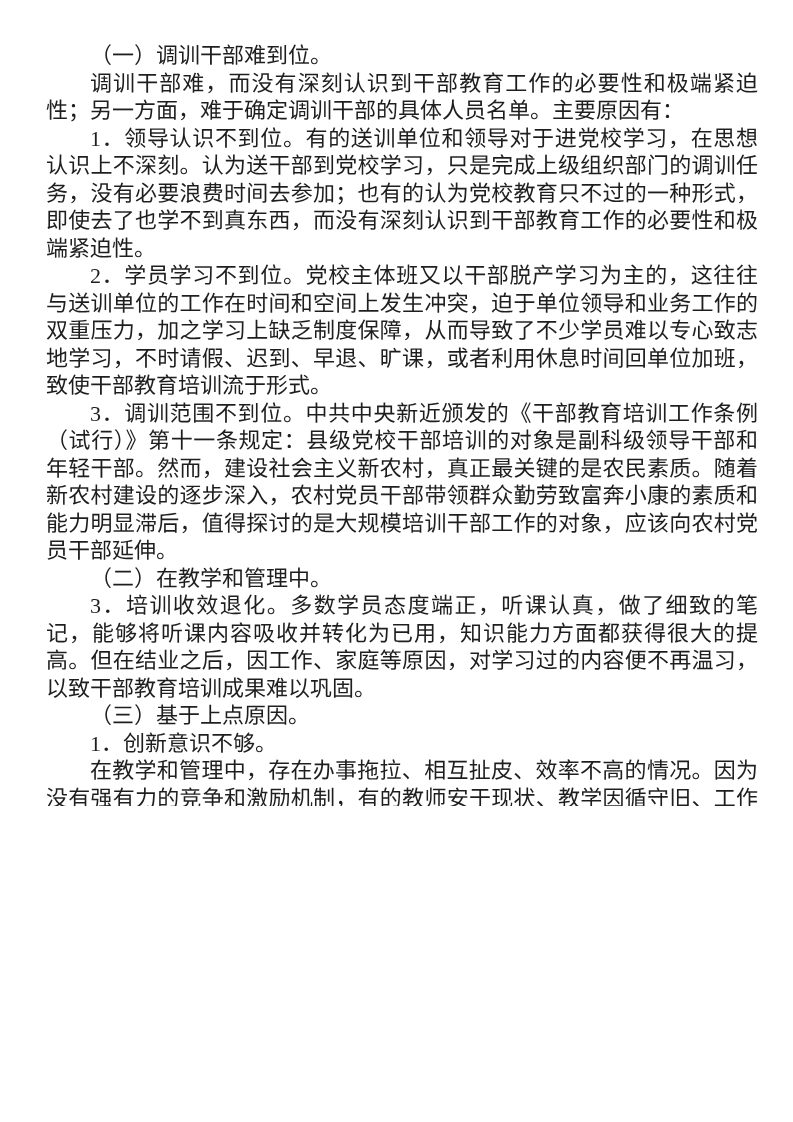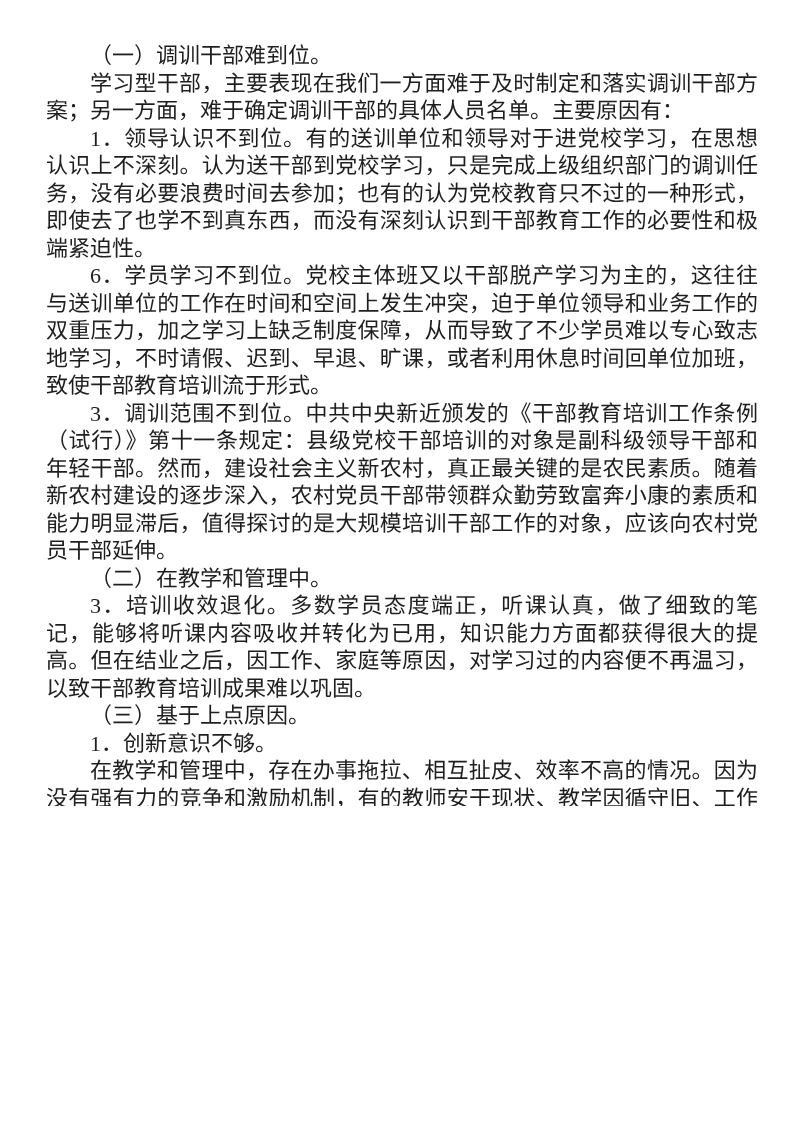--- a/index.html
+++ b/index.html
@@ -33,23 +33,23 @@
     text-indent: 2em;
     word-break: break-all;
   }
 </style>
 </head>
 <body>
 
 <div class="page">
   <div class="content">
     <p>（一）调训干部难到位。</p>
-    <p>学习型干部，主要表现在我们一方面难于及时制定和落实调训干部方案；另一方面，难于确定调训干部的具体人员名单。主要原因有：</p>
+    <p>调训干部难，而没有深刻认识到干部教育工作的必要性和极端紧迫性；另一方面，难于确定调训干部的具体人员名单。主要原因有：</p>
     <p>1．领导认识不到位。有的送训单位和领导对于进党校学习，在思想认识上不深刻。认为送干部到党校学习，只是完成上级组织部门的调训任务，没有必要浪费时间去参加；也有的认为党校教育只不过的一种形式，即使去了也学不到真东西，而没有深刻认识到干部教育工作的必要性和极端紧迫性。</p>
-    <p>6．学员学习不到位。党校主体班又以干部脱产学习为主的，这往往与送训单位的工作在时间和空间上发生冲突，迫于单位领导和业务工作的双重压力，加之学习上缺乏制度保障，从而导致了不少学员难以专心致志地学习，不时请假、迟到、早退、旷课，或者利用休息时间回单位加班，致使干部教育培训流于形式。</p>
+    <p>2．学员学习不到位。党校主体班又以干部脱产学习为主的，这往往与送训单位的工作在时间和空间上发生冲突，迫于单位领导和业务工作的双重压力，加之学习上缺乏制度保障，从而导致了不少学员难以专心致志地学习，不时请假、迟到、早退、旷课，或者利用休息时间回单位加班，致使干部教育培训流于形式。</p>
     <p>3．调训范围不到位。中共中央新近颁发的《干部教育培训工作条例（试行）》第十一条规定：县级党校干部培训的对象是副科级领导干部和年轻干部。然而，建设社会主义新农村，真正最关键的是农民素质。随着新农村建设的逐步深入，农村党员干部带领群众勤劳致富奔小康的素质和能力明显滞后，值得探讨的是大规模培训干部工作的对象，应该向农村党员干部延伸。</p>
     <p>（二）在教学和管理中。</p>
     <p>3．培训收效退化。多数学员态度端正，听课认真，做了细致的笔记，能够将听课内容吸收并转化为已用，知识能力方面都获得很大的提高。但在结业之后，因工作、家庭等原因，对学习过的内容便不再温习，以致干部教育培训成果难以巩固。</p>
     <p>（三）基于上点原因。</p>
     <p>1．创新意识不够。</p>
     <p>在教学和管理中，存在办事拖拉、相互扯皮、效率不高的情况。因为没有强有力的竞争和激励机制，有的教师安于现状、教学因循守旧、工作处于一种被动应付状态。只强调硬件设施配置，一味要资金、要补助，忽视了自身教学的创新和发展。在教学上，遵循我教学员什么，学员就学什么；不是学员要学什么，我就教什么。导致学员学习积极性不高。</p>
   </div>
 </div>
 
 </body></html>

